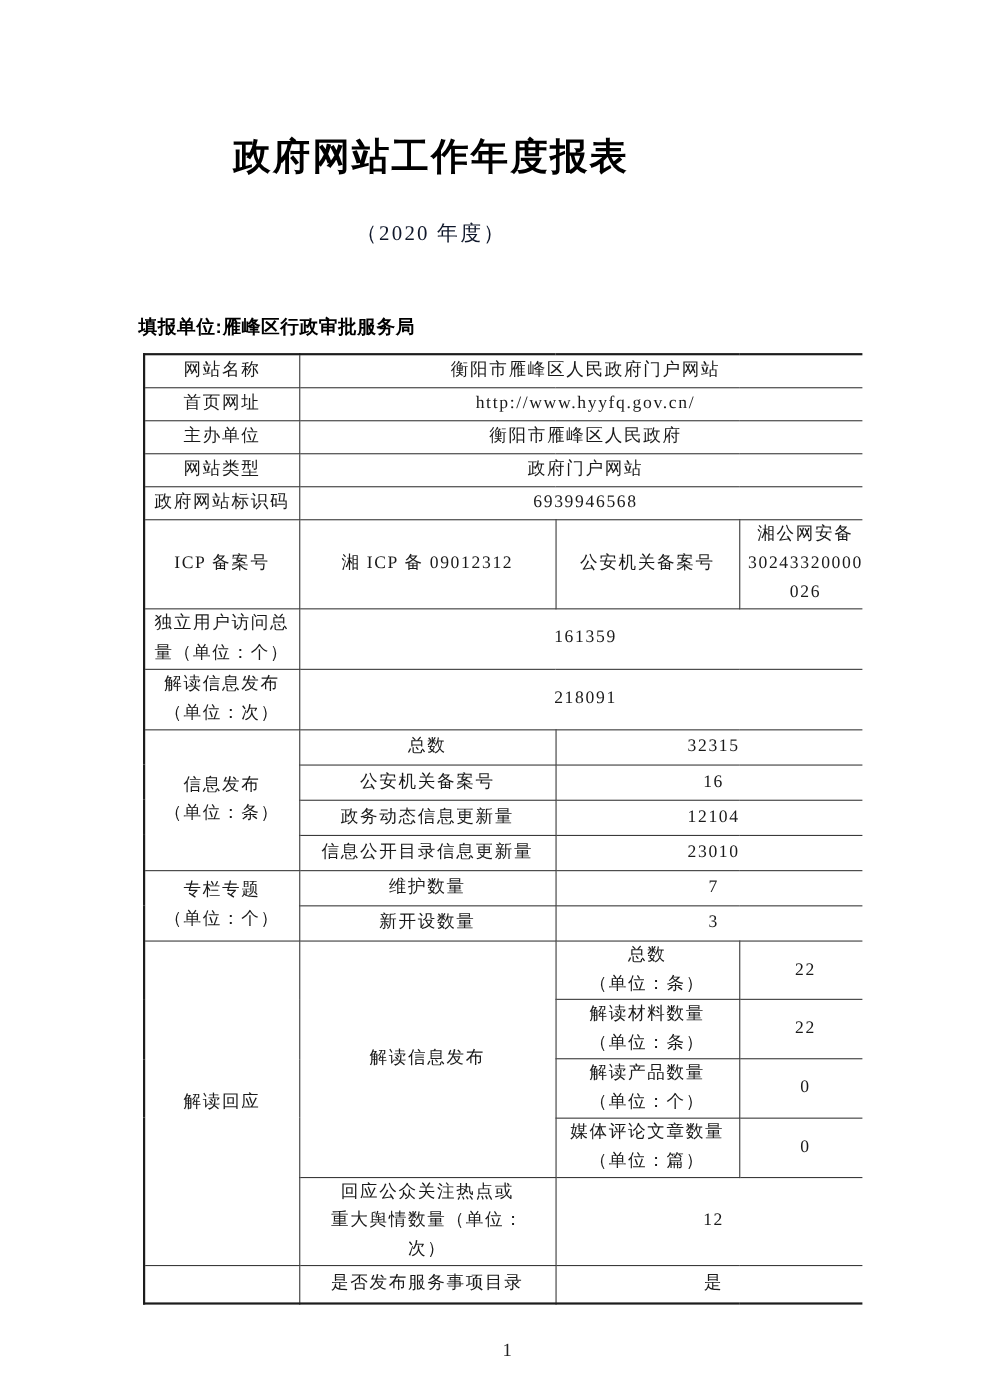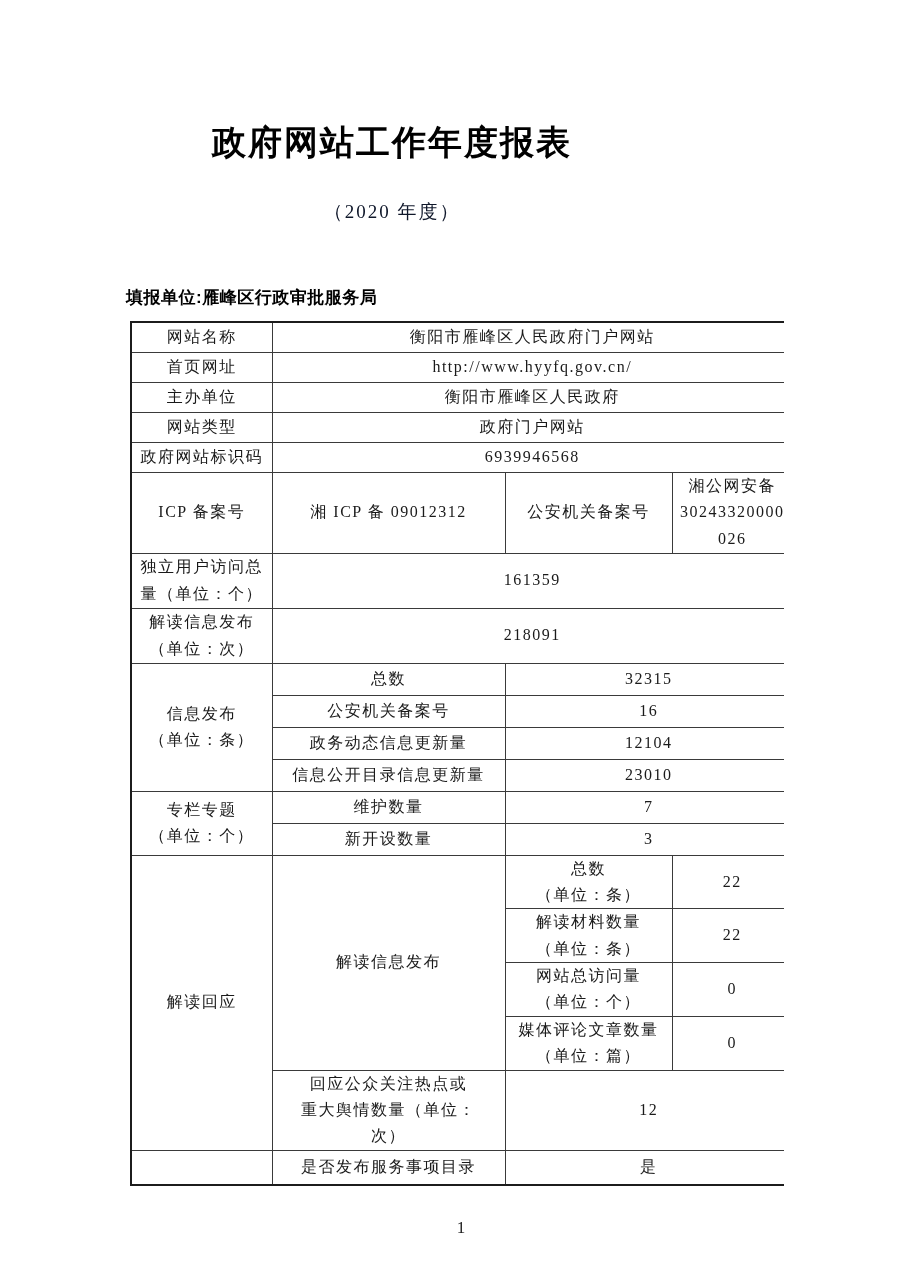--- a/index.html
+++ b/index.html
@@ -164,21 +164,21 @@
         <td>总数
 （单位：条）</td>
         <td class="num">22</td>
       </tr>
       <tr class="rh52">
         <td>解读材料数量
 （单位：条）</td>
         <td class="num">22</td>
       </tr>
       <tr class="rh52">
-        <td>网站总访问量
+        <td>解读产品数量
 （单位：个）</td>
         <td class="num">0</td>
       </tr>
       <tr class="rh52">
         <td>媒体评论文章数量
 （单位：篇）</td>
         <td class="num">0</td>
       </tr>
       <tr class="rh72">
         <td>回应公众关注热点或

